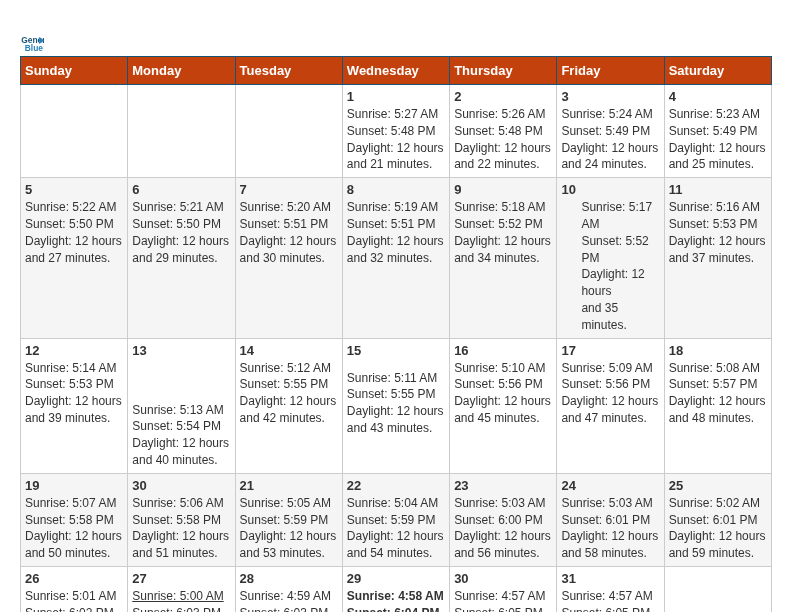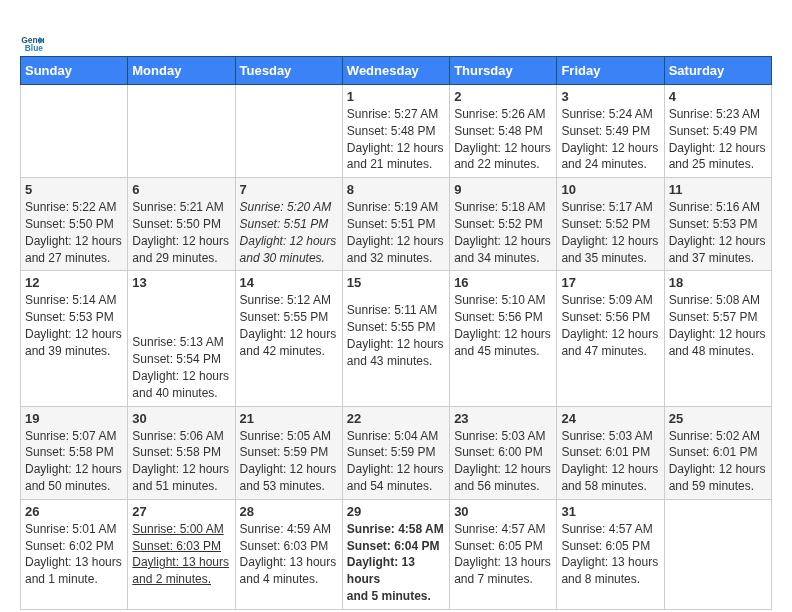--- a/index.html
+++ b/index.html
@@ -36,21 +36,21 @@
       height: 24px;
     }
     .clearfix::after { content: ''; display: block; clear: both; }
     
     table {
       width: 100%;
       border-collapse: collapse;
       table-layout: fixed;
     }
     thead tr th {
-      background-color: #3b82f6;
+      background-color: #c2410c;
       color: white;
       padding: 6px 4px;
       font-size: 13px;
       text-align: left;
       border: 1px solid #1a5276;
     }
     tbody tr td {
       border: 1px solid #ccc;
       vertical-align: top;
       padding: 4px;
@@ -152,42 +152,42 @@
         </td>
         <td>
           <span class="day-num">6</span>
           <div class="day-info" style="white-space: pre-line;">Sunrise: 5:21 AM
 Sunset: 5:50 PM
 Daylight: 12 hours
 and 29 minutes.</div>
         </td>
         <td>
           <span class="day-num">7</span>
-          <div class="day-info" style="white-space: pre-line; font-style: italic;">Sunrise: 5:20 AM
+          <div class="day-info" style="white-space: pre-line;">Sunrise: 5:20 AM
 Sunset: 5:51 PM
 Daylight: 12 hours
 and 30 minutes.</div>
         </td>
         <td>
           <span class="day-num">8</span>
           <div class="day-info" style="white-space: pre-line;">Sunrise: 5:19 AM
 Sunset: 5:51 PM
 Daylight: 12 hours
 and 32 minutes.</div>
         </td>
         <td>
           <span class="day-num">9</span>
           <div class="day-info" style="white-space: pre-line;">Sunrise: 5:18 AM
 Sunset: 5:52 PM
 Daylight: 12 hours
 and 34 minutes.</div>
         </td>
         <td>
           <span class="day-num">10</span>
-          <div class="day-info" style="white-space: pre-line;">Sunrise: 5:17 AM
+          <div class="day-info" style="white-space: pre-line; margin-left: 20px;">Sunrise: 5:17 AM
 Sunset: 5:52 PM
 Daylight: 12 hours
 and 35 minutes.</div>
         </td>
         <td>
           <span class="day-num">11</span>
           <div class="day-info" style="white-space: pre-line;">Sunrise: 5:16 AM
 Sunset: 5:53 PM
 Daylight: 12 hours
 and 37 minutes.</div>

